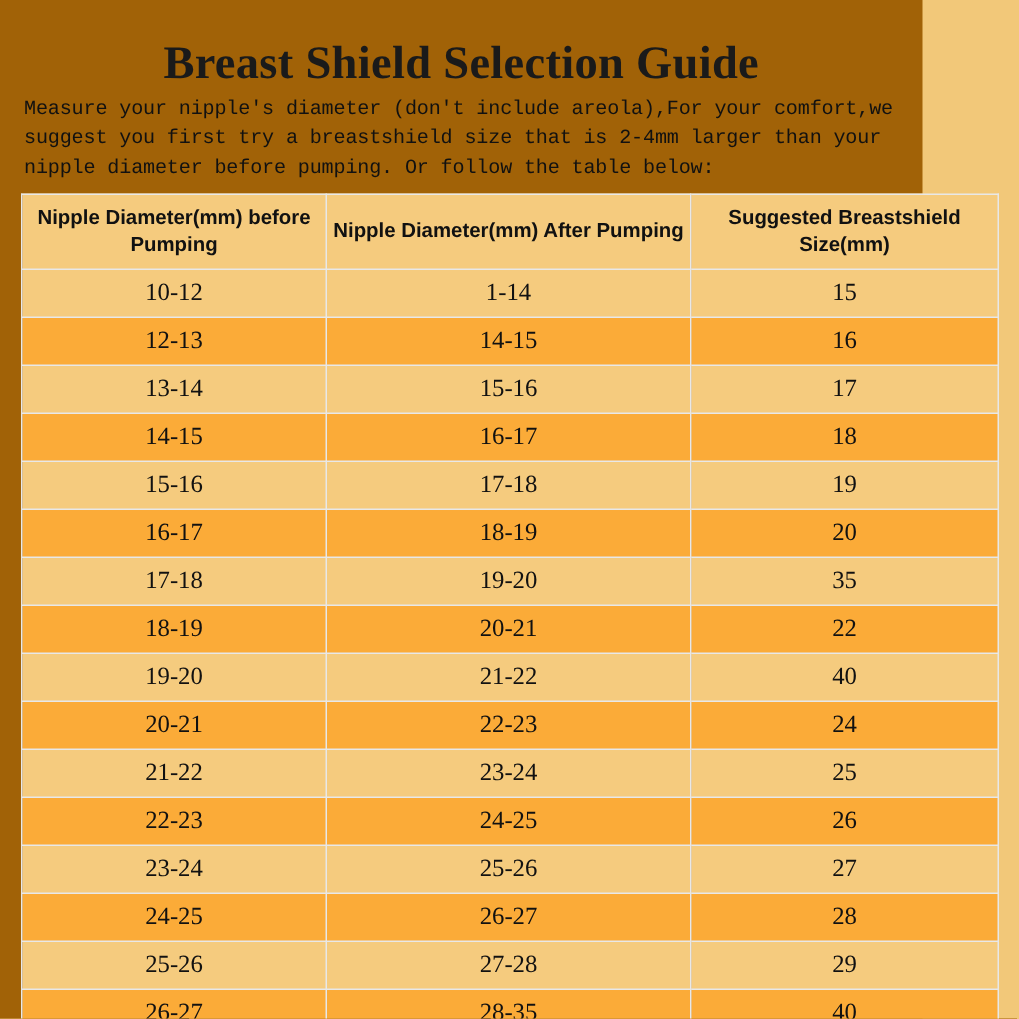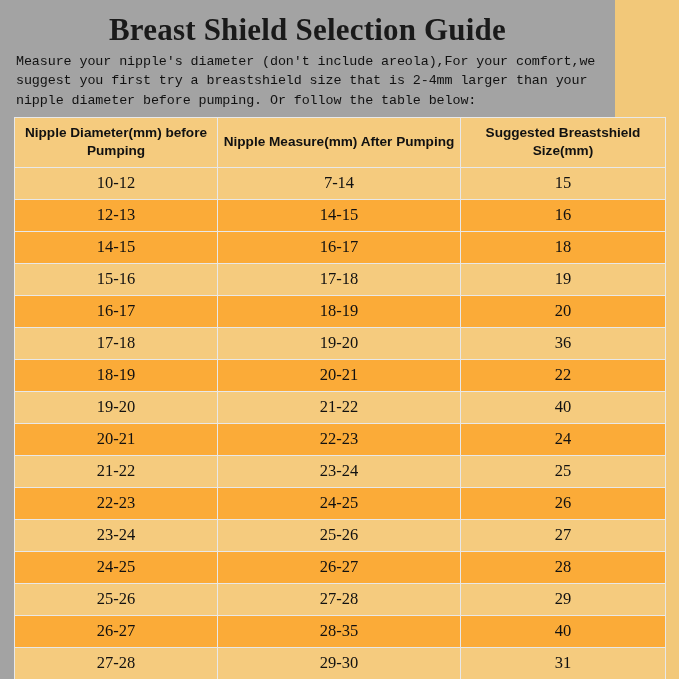--- a/index.html
+++ b/index.html
@@ -9,23 +9,23 @@
   body {
     width: 679px;
     height: 679px;
     background: #f2c879;
     font-family: "Liberation Serif", serif;
     overflow: hidden;
   }
   .page {
     width: 615px;
     height: 679px;
-    background: #a3a3a3;
+    background: #a16207;
     box-sizing: border-box;
-    padding: 4px 14px;
+    padding: 16px 14px;
     position: relative;
   }
   .title {
     text-align: center;
     font-family: "Liberation Serif", serif;
     font-weight: bold;
     font-size: 31px;
     color: #1a1a1a;
     letter-spacing: 0.2px;
     padding-top: 8px;
@@ -87,54 +87,59 @@
 
   <table class="guide">
     <colgroup>
       <col class="c1">
       <col class="c2">
       <col class="c3">
     </colgroup>
     <thead>
       <tr>
         <th>Nipple Diameter(mm) before Pumping</th>
-        <th>Nipple Measure(mm) After Pumping</th>
+        <th>Nipple Diameter(mm) After Pumping</th>
         <th>Suggested Breastshield Size(mm)</th>
       </tr>
     </thead>
     <tbody id="table-body">
         <tr class="band-light">
           <td>10-12</td>
-          <td>7-14</td>
+          <td>1-14</td>
           <td>15</td>
         </tr>
         <tr class="band-dark">
           <td>12-13</td>
           <td>14-15</td>
           <td>16</td>
+        </tr>
+        <tr class="band-light">
+          <td>13-14</td>
+          <td>15-16</td>
+          <td>17</td>
         </tr>
         <tr class="band-dark">
           <td>14-15</td>
           <td>16-17</td>
           <td>18</td>
         </tr>
         <tr class="band-light">
           <td>15-16</td>
           <td>17-18</td>
           <td>19</td>
         </tr>
         <tr class="band-dark">
           <td>16-17</td>
           <td>18-19</td>
           <td>20</td>
         </tr>
         <tr class="band-light">
           <td>17-18</td>
           <td>19-20</td>
-          <td>36</td>
+          <td>35</td>
         </tr>
         <tr class="band-dark">
           <td>18-19</td>
           <td>20-21</td>
           <td>22</td>
         </tr>
         <tr class="band-light">
           <td>19-20</td>
           <td>21-22</td>
           <td>40</td>

